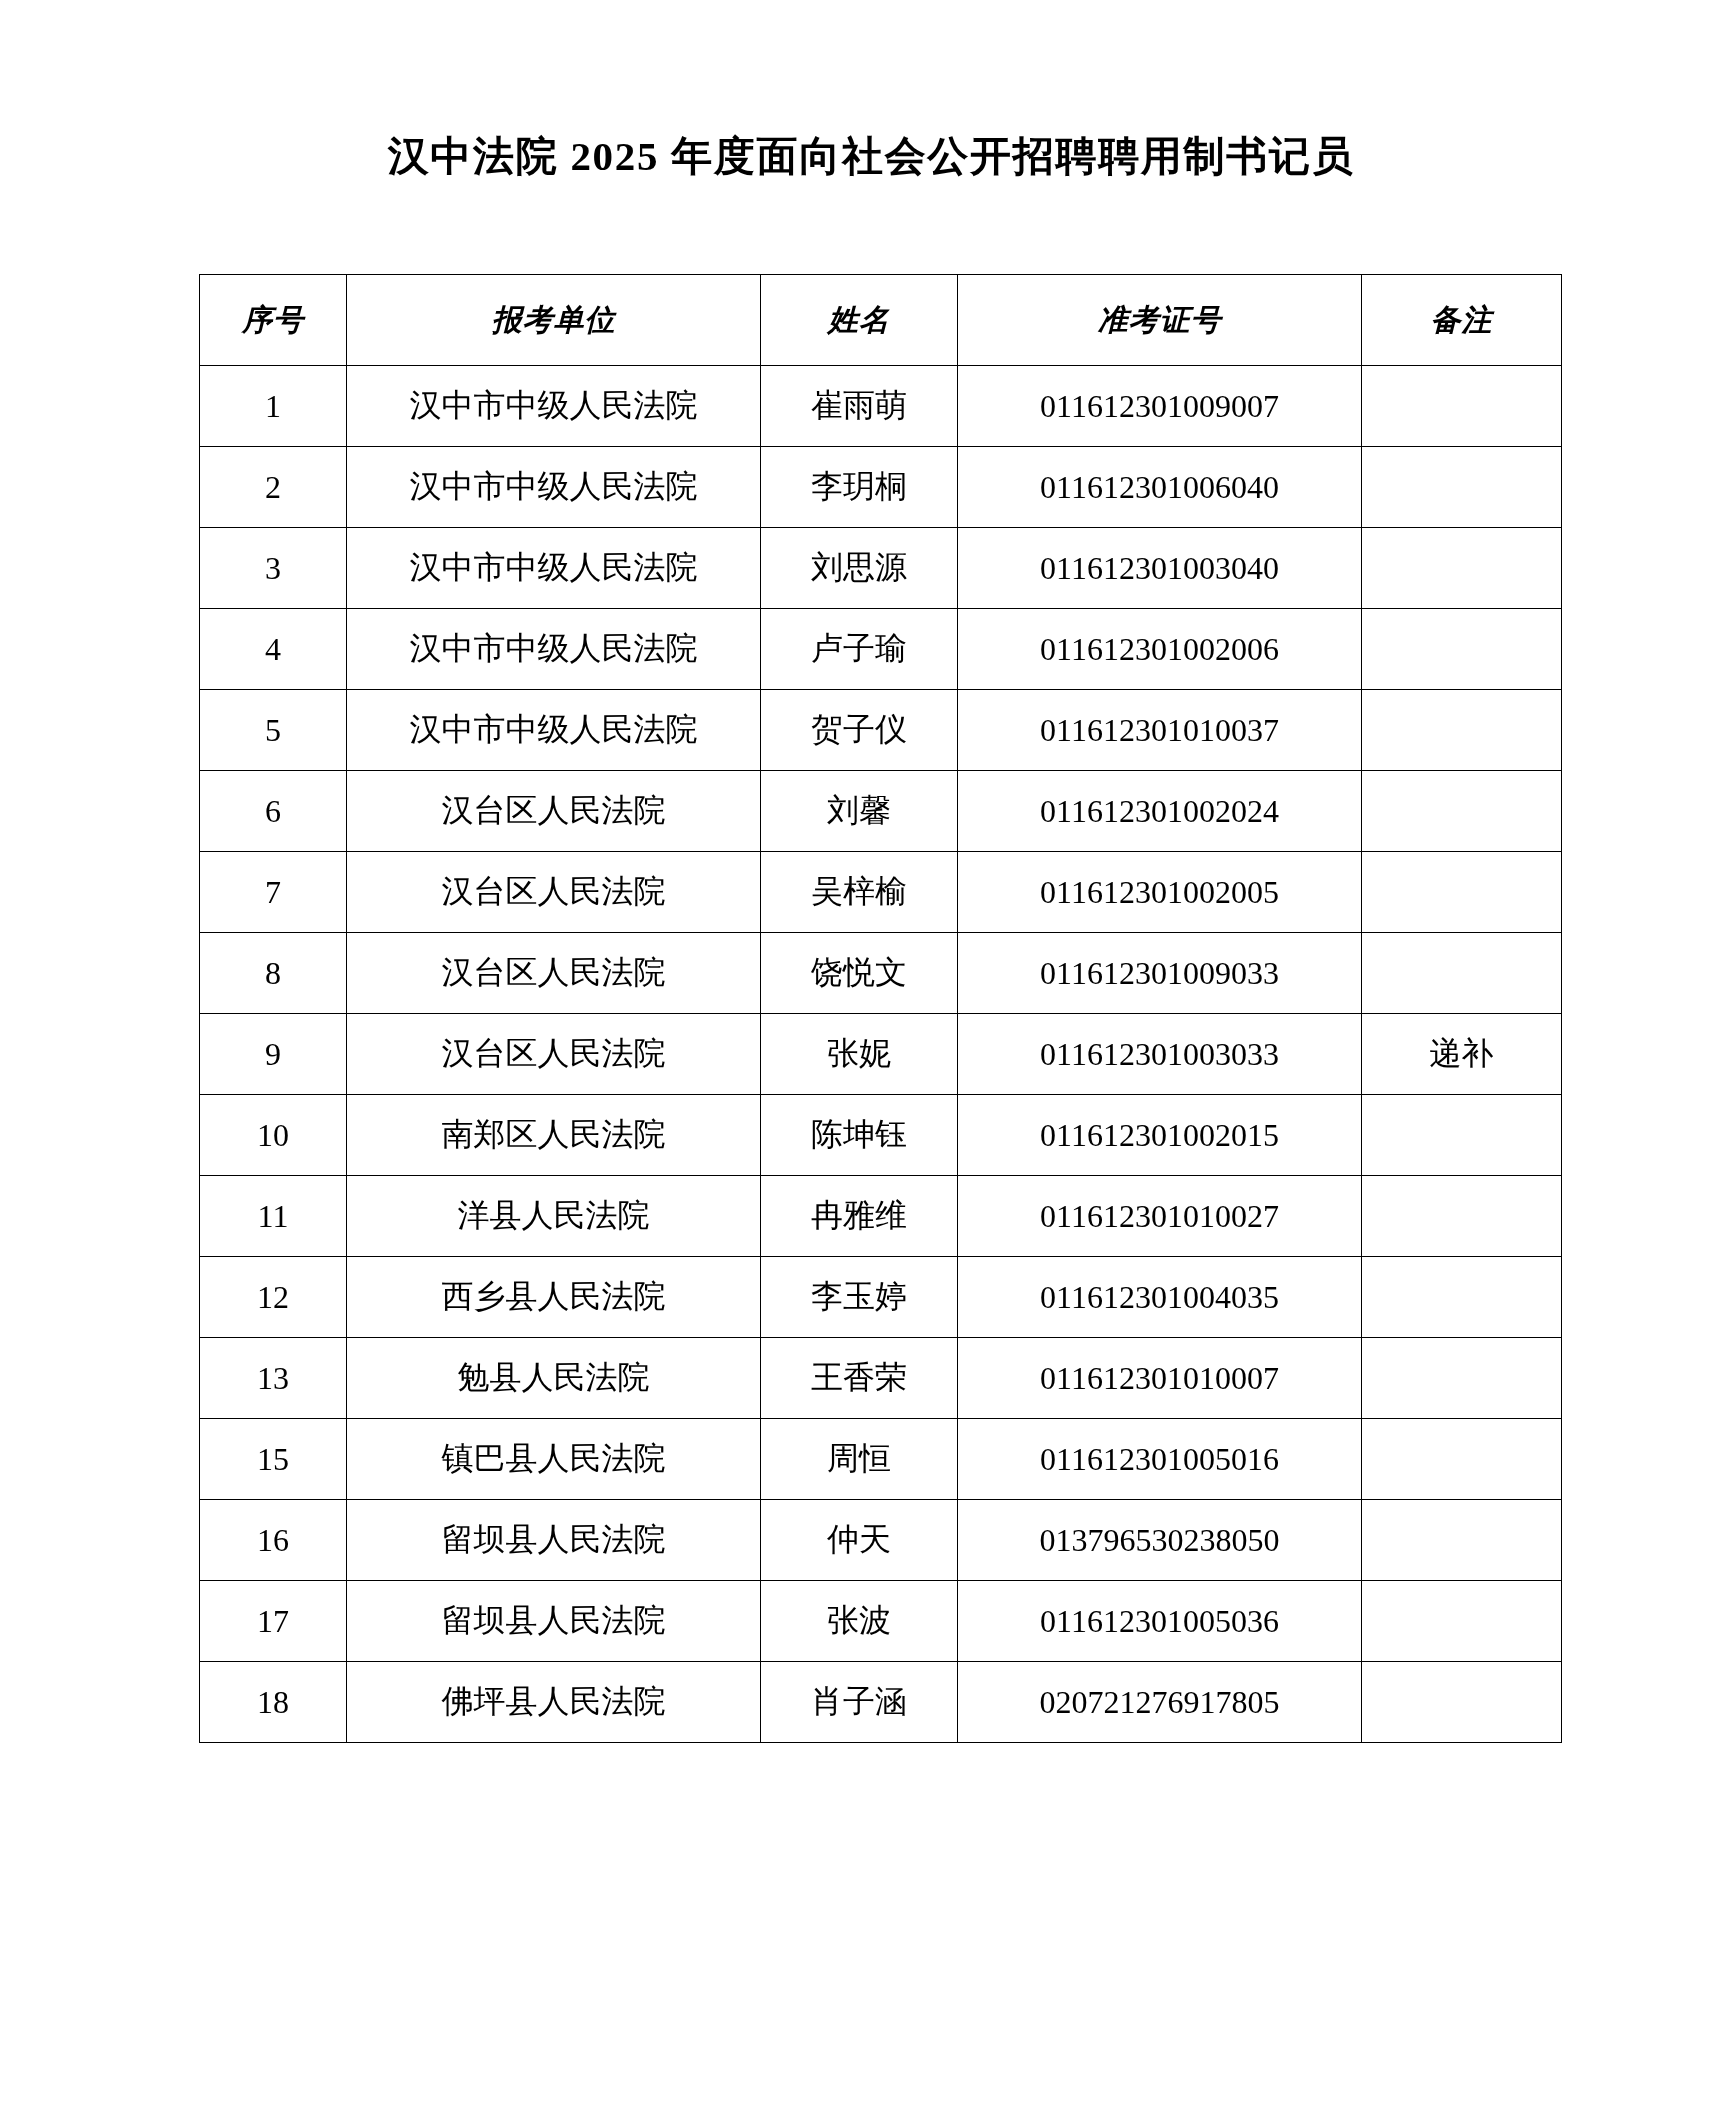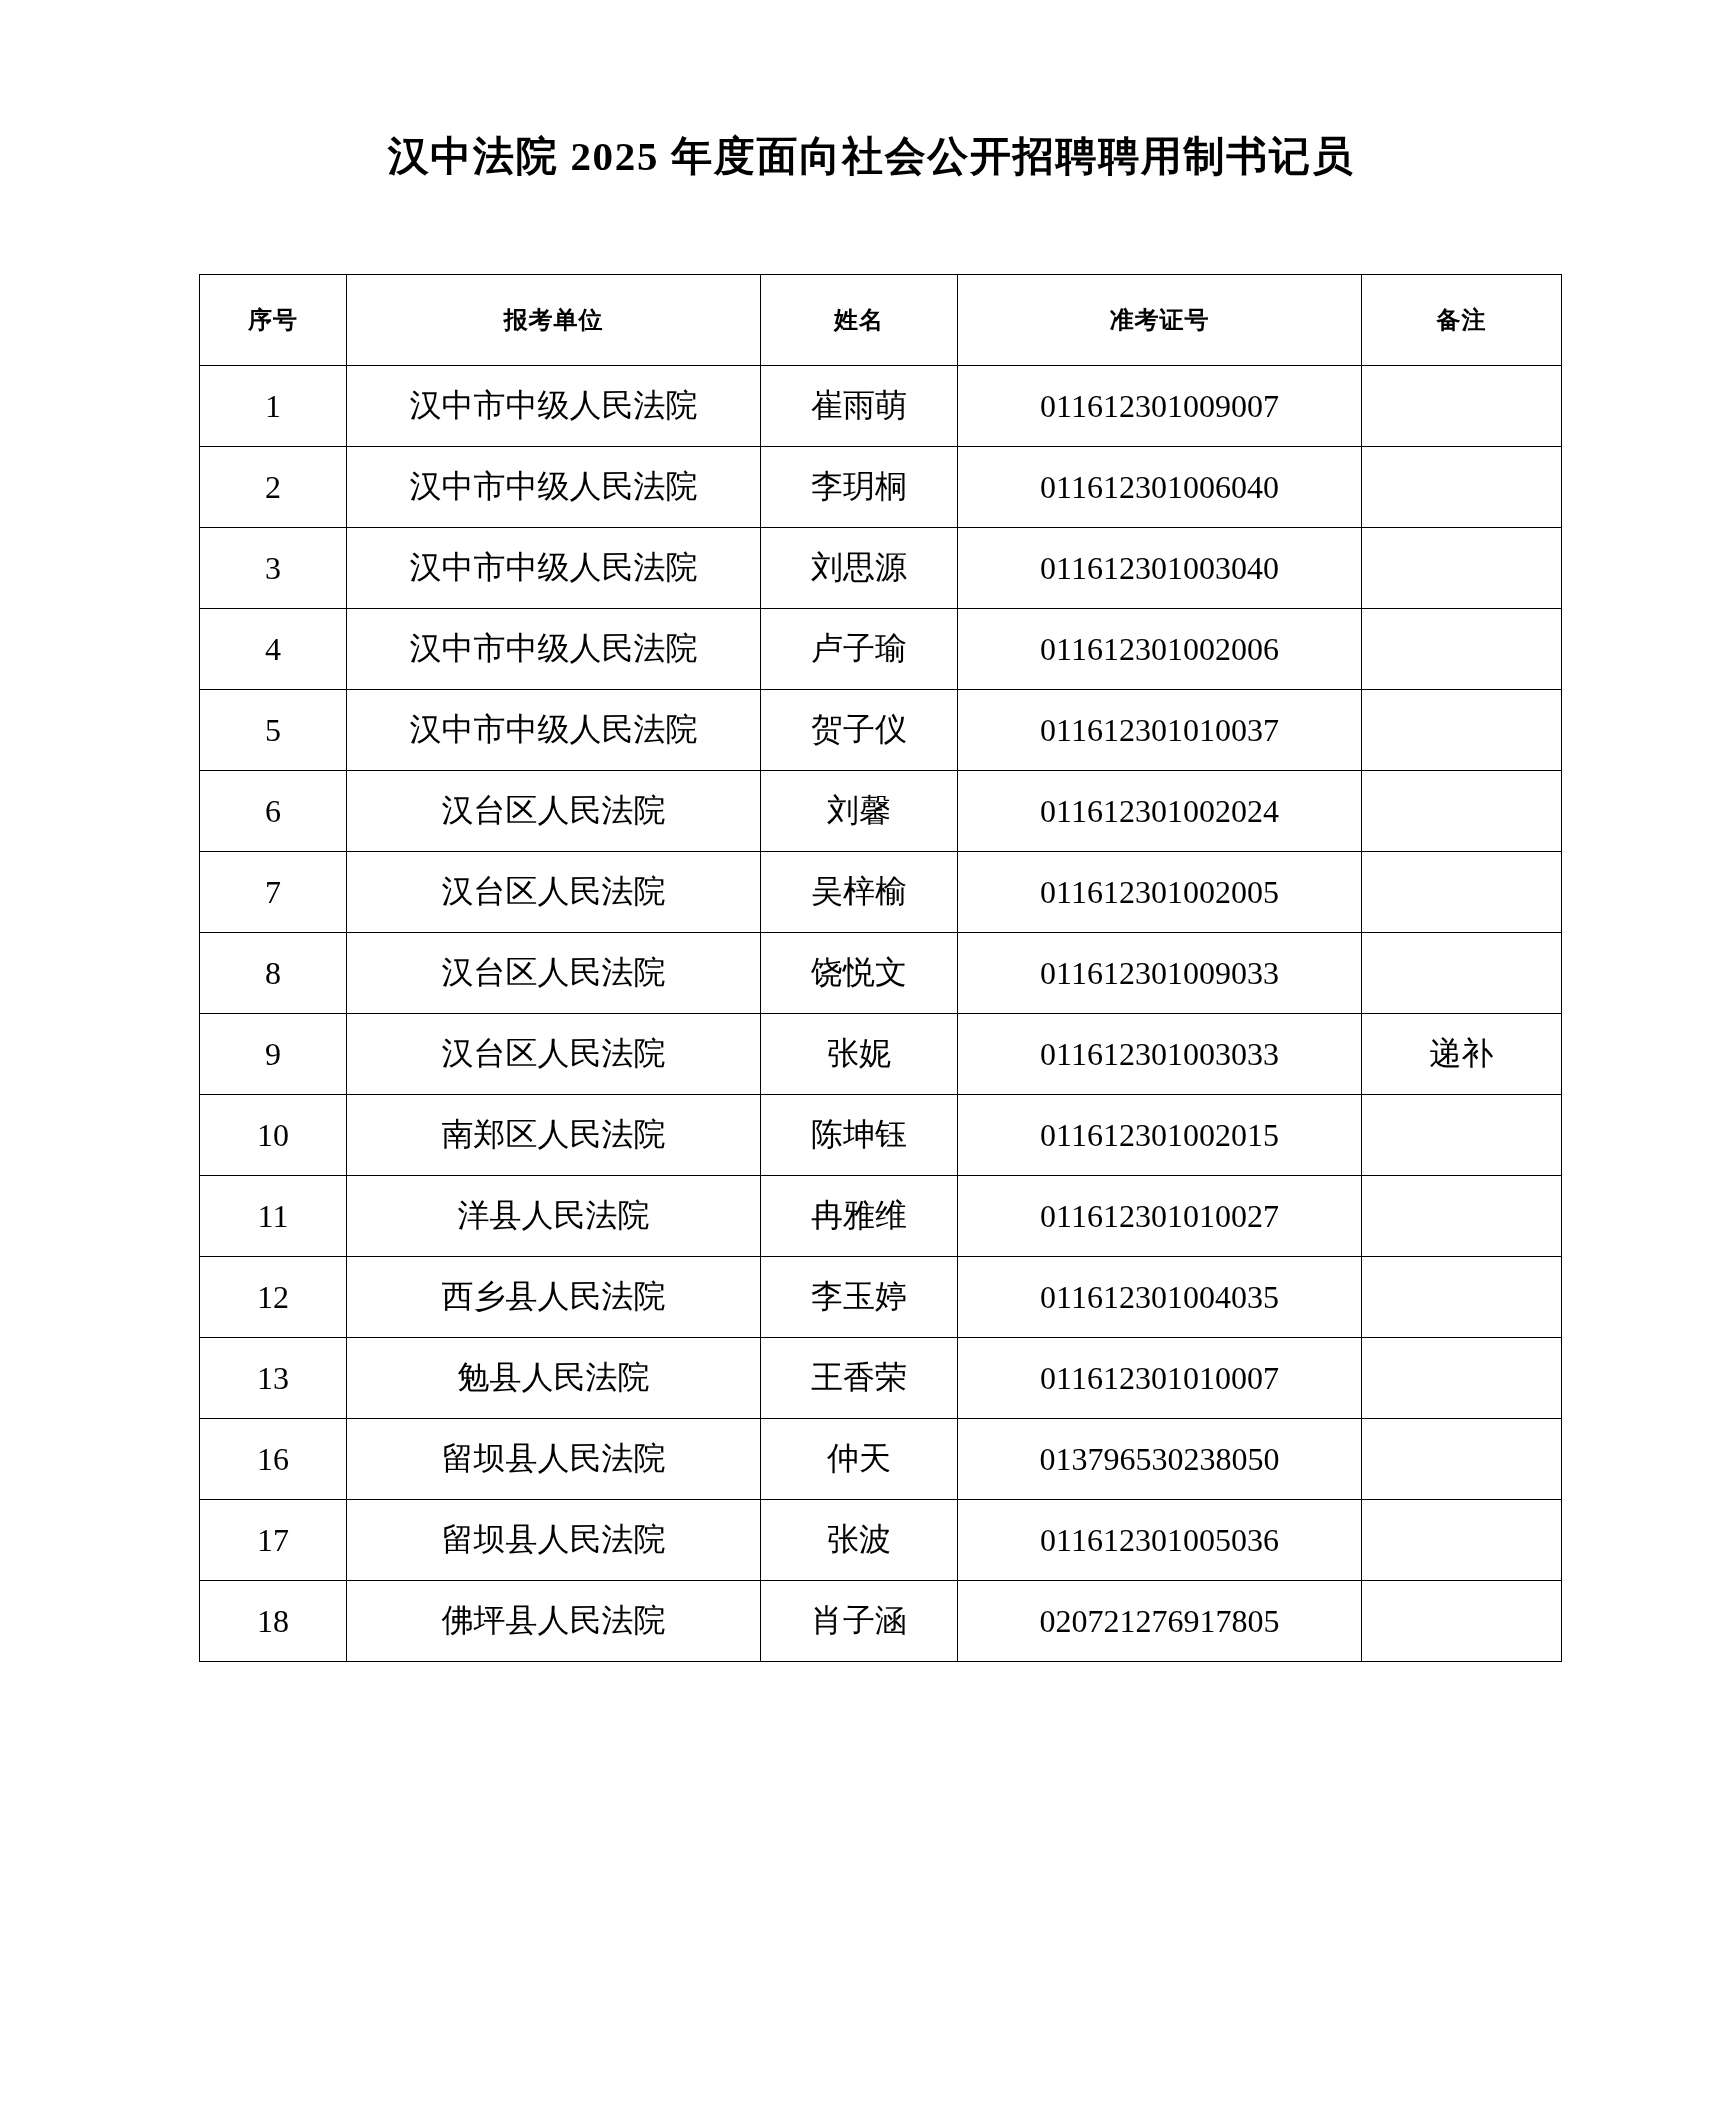--- a/index.html
+++ b/index.html
@@ -40,23 +40,24 @@
   table.roster td {
     border: 1.7px solid #000000;
     text-align: center;
     vertical-align: middle;
     padding: 0;
     overflow: hidden;
     white-space: nowrap;
   }
   table.roster th {
     height: 90px;
-    font-size: 24px;
+    font-size: 30px;
     font-weight: bold;
     letter-spacing: 0.9px;
+    font-style: italic;
   }
   table.roster td {
     height: 80px;
     font-size: 32px;
   }
   td.cell-no, td.cell-ticket {
     font-family: "Liberation Serif", "DejaVu Serif", serif;
   }
   .col-no     { width: 147px; }
   .col-unit   { width: 414px; }
@@ -174,20 +175,27 @@
     <td class="cell-remark"></td>
   </tr>
       <tr>
     <td class="cell-no">13</td>
     <td class="cell-unit">勉县人民法院</td>
     <td class="cell-name">王香荣</td>
     <td class="cell-ticket">011612301010007</td>
     <td class="cell-remark"></td>
   </tr>
       <tr>
+    <td class="cell-no">15</td>
+    <td class="cell-unit">镇巴县人民法院</td>
+    <td class="cell-name">周恒</td>
+    <td class="cell-ticket">011612301005016</td>
+    <td class="cell-remark"></td>
+  </tr>
+      <tr>
     <td class="cell-no">16</td>
     <td class="cell-unit">留坝县人民法院</td>
     <td class="cell-name">仲天</td>
     <td class="cell-ticket">013796530238050</td>
     <td class="cell-remark"></td>
   </tr>
       <tr>
     <td class="cell-no">17</td>
     <td class="cell-unit">留坝县人民法院</td>
     <td class="cell-name">张波</td>

